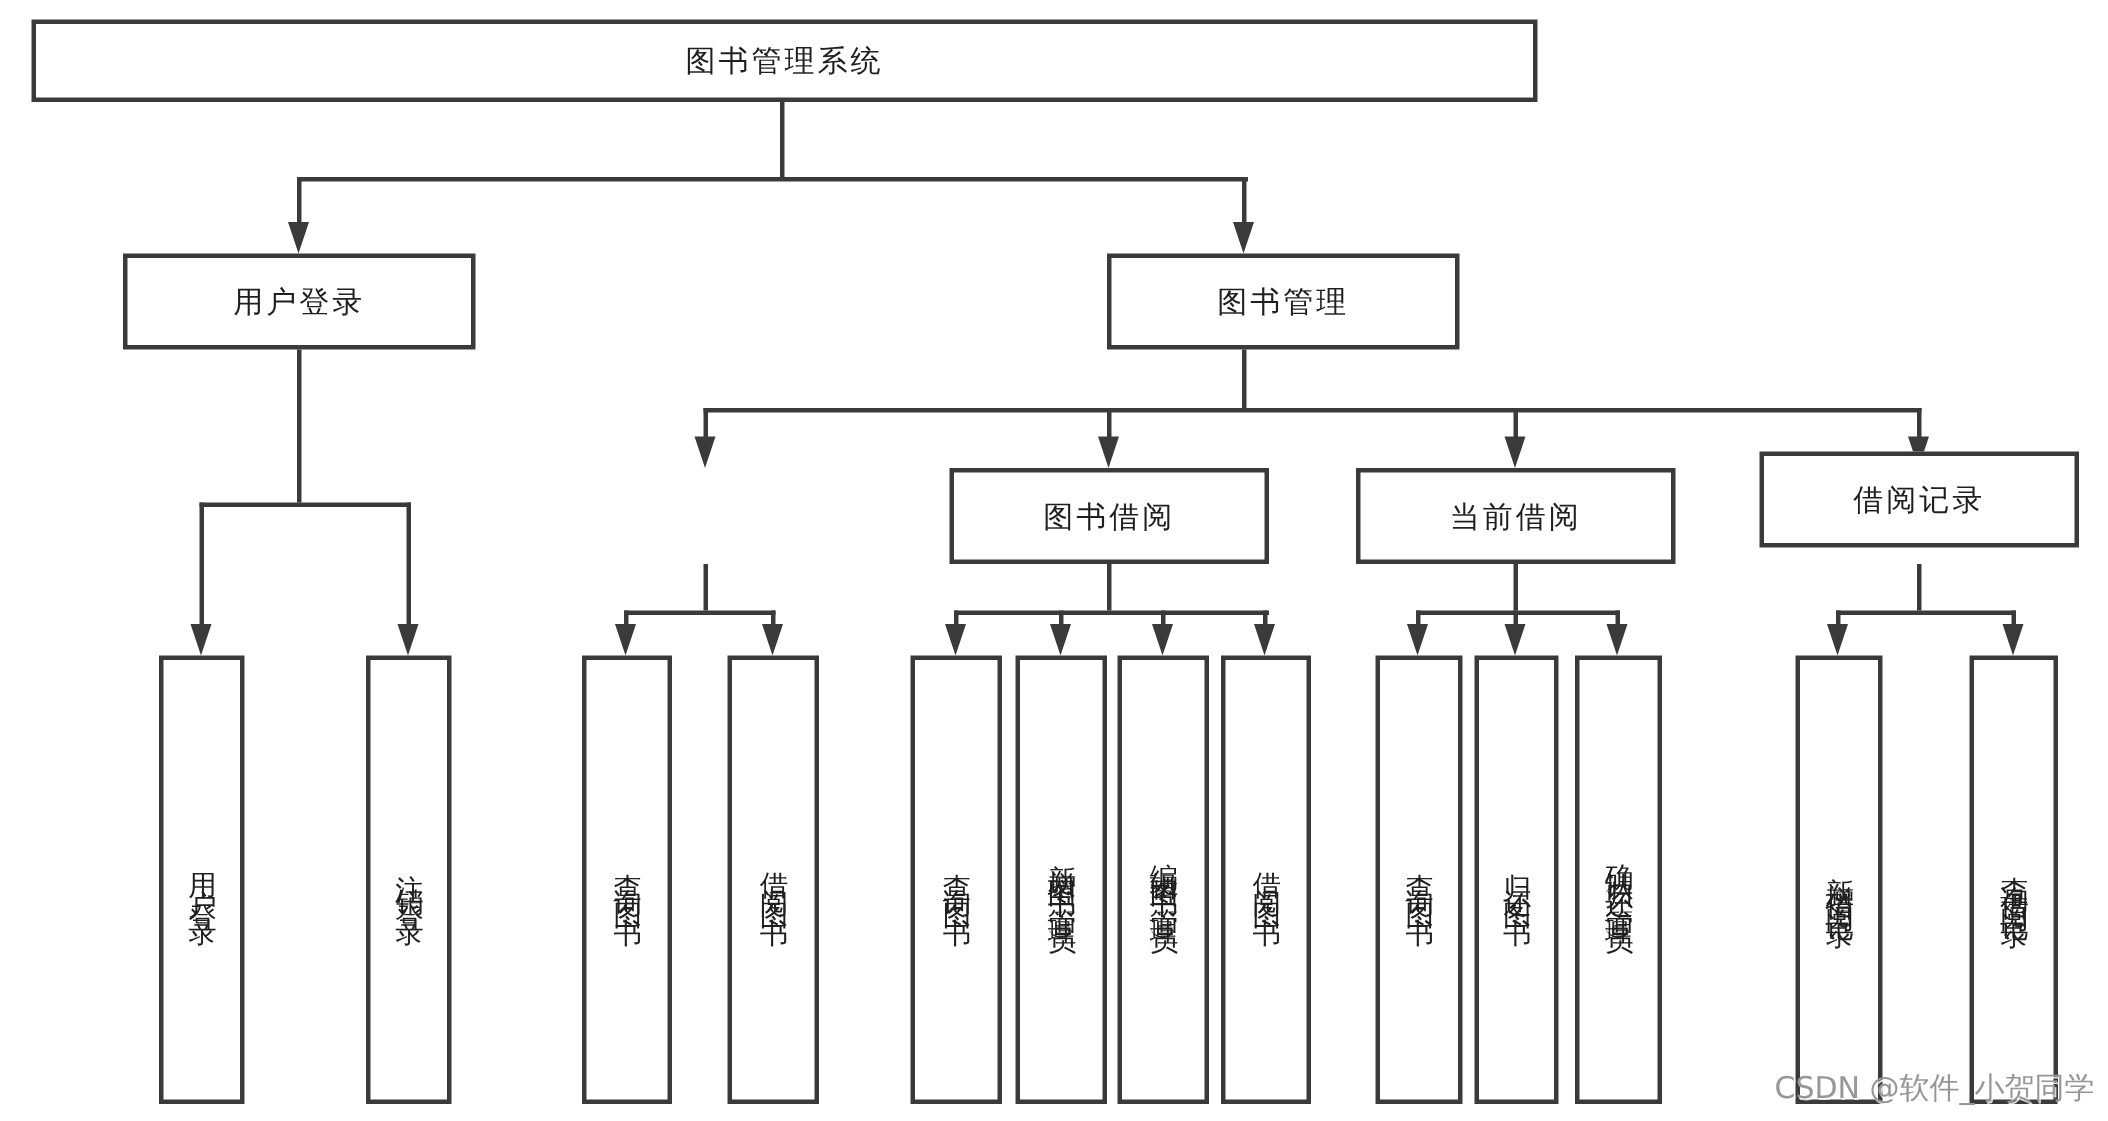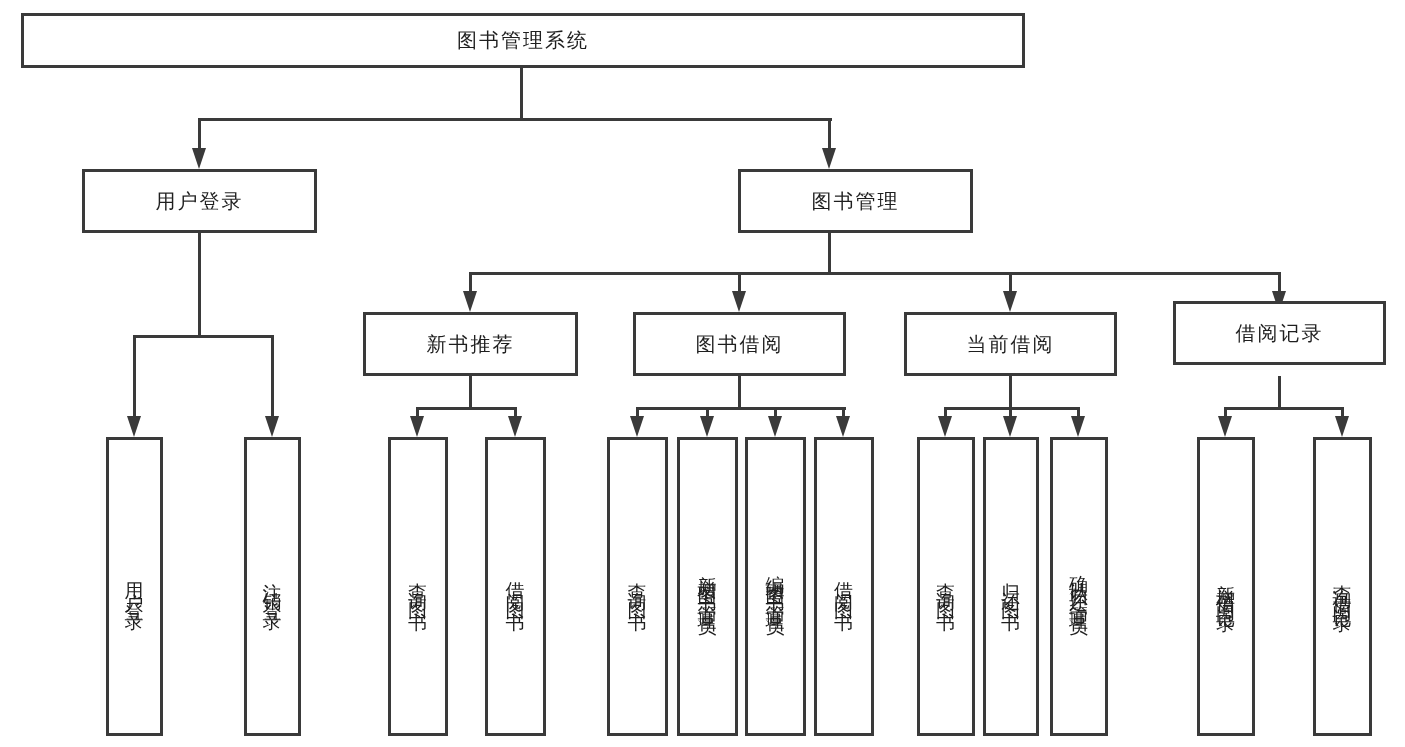--- a/index.html
+++ b/index.html
@@ -101,23 +101,20 @@
   <div class="hline" style="left:469px;top:272px;width:812px;height:3px;"></div>
   <div class="vline" style="left:469px;top:272px;width:3px;height:20px;"></div>
   <div class="arrow" style="left:463px;top:291px;"></div>
   <div class="vline" style="left:738px;top:272px;width:3px;height:20px;"></div>
   <div class="arrow" style="left:732px;top:291px;"></div>
   <div class="vline" style="left:1009px;top:272px;width:3px;height:20px;"></div>
   <div class="arrow" style="left:1003px;top:291px;"></div>
   <div class="vline" style="left:1278px;top:272px;width:3px;height:20px;"></div>
   <div class="arrow" style="left:1272px;top:291px;"></div>
 
-  <div class="node h" style="left:363px;top:312px;width:215px;height:64px;">
-    <span>新书推荐</span>
-  </div>
   <div class="node h" style="left:904px;top:312px;width:213px;height:64px;">
     <span>当前借阅</span>
   </div>
   <div class="node h" style="left:633px;top:312px;width:213px;height:64px;">
     <span>图书借阅</span>
   </div>
   <div class="node h" style="left:1173px;top:301px;width:213px;height:64px;">
     <span>借阅记录</span>
   </div>
 
@@ -187,14 +184,15 @@
     <span>确认归还（管理员）</span>
   </div>
 
   <div class="node v long" style="left:1197px;top:437px;width:58px;height:299px;">
     <span>新增借阅记录</span>
   </div>
   <div class="node v long" style="left:1313px;top:437px;width:59px;height:299px;">
     <span>查询借阅记录</span>
   </div>
 
+  <div class="watermark">CSDN @软件_小贺同学</div>
 
 </div>
 
 </body></html>

